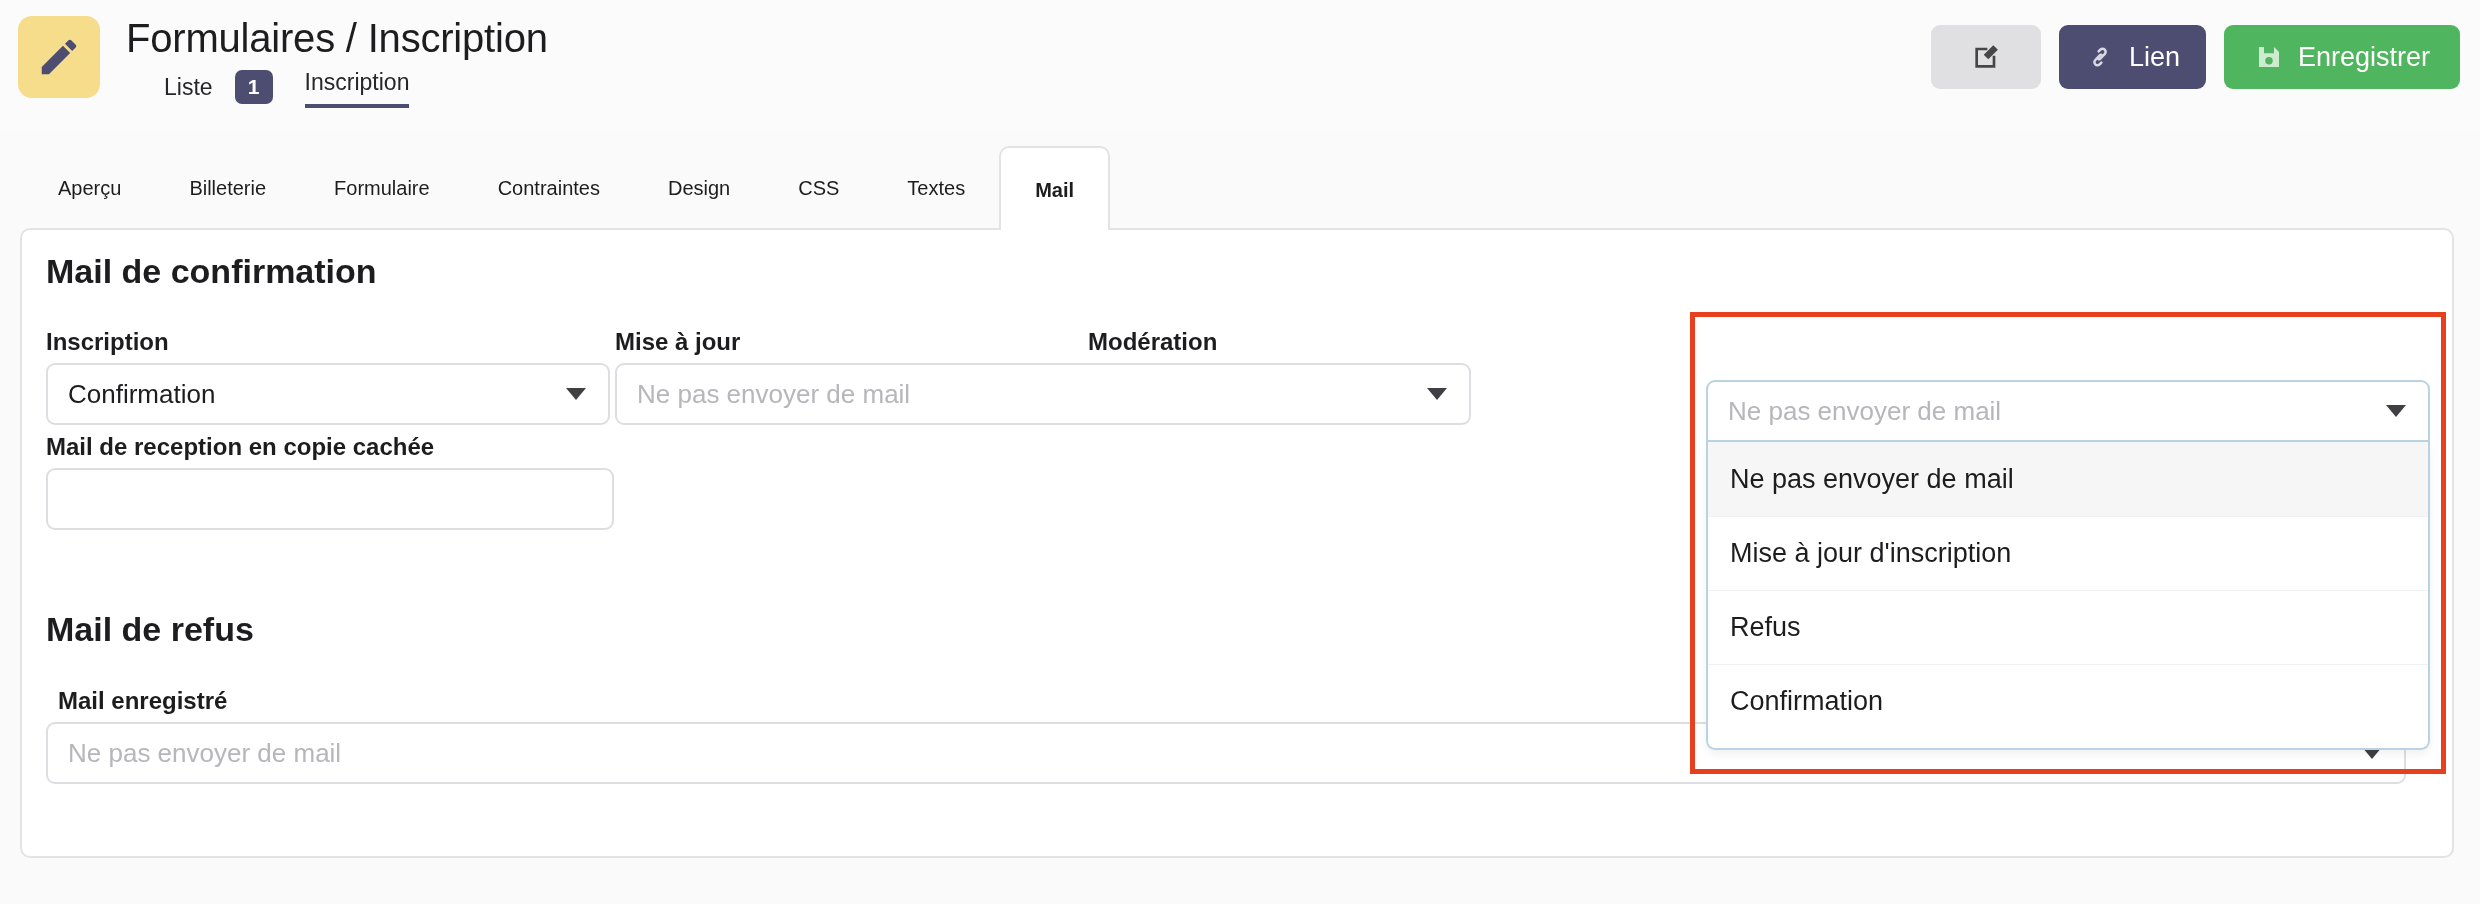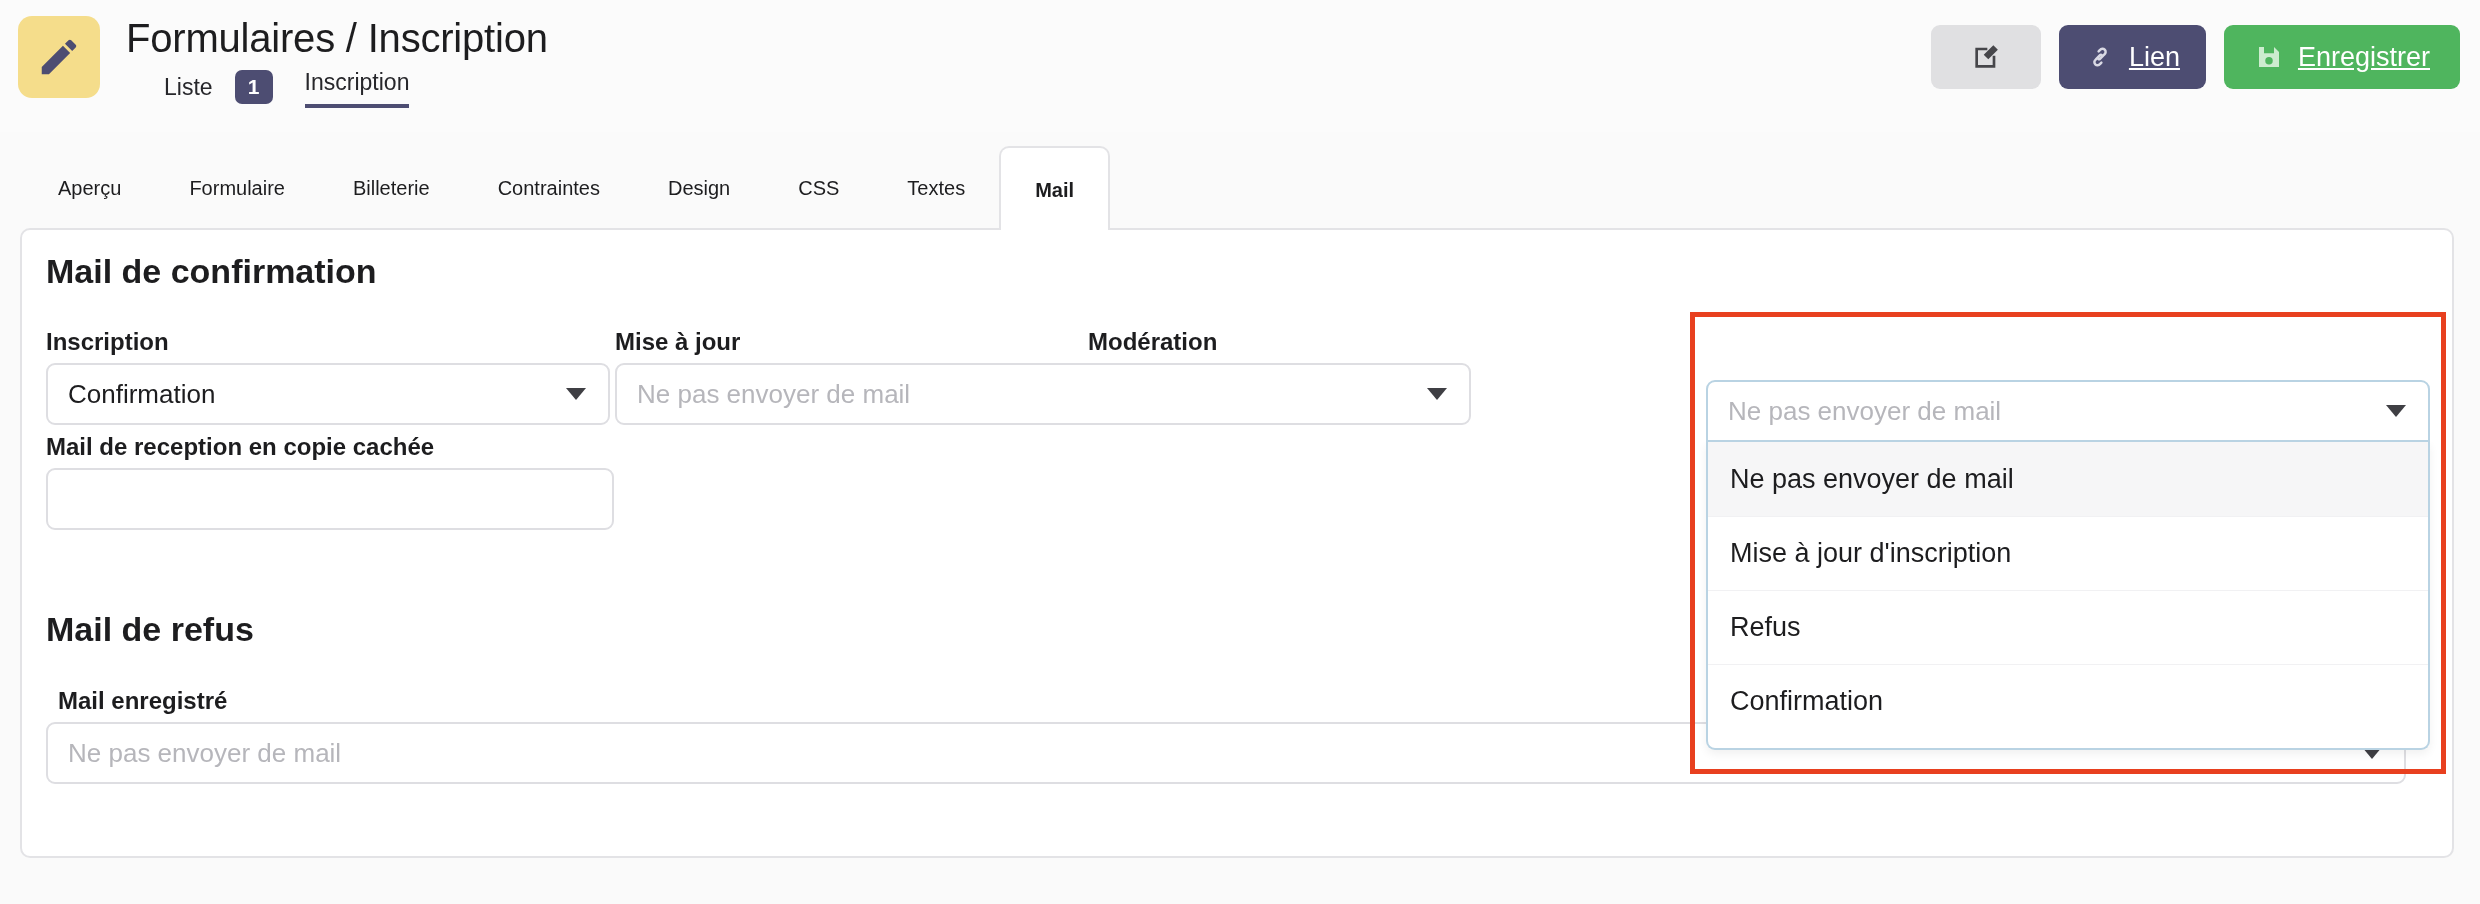--- a/index.html
+++ b/index.html
@@ -98,21 +98,20 @@
     justify-content: center;
     gap: 14px;
     height: 64px;
     border-radius: 9px;
     border: none;
     font-size: 27px;
     font-family: "Liberation Sans", sans-serif;
     cursor: pointer;
     padding: 0 26px;
     white-space: nowrap;
-    text-decoration: underline;
   }
   .btn-ghost { background: #e0e0e2; color: #46464a; width: 110px; padding: 0; }
   .btn-link  { background: #4d4d72; color: #ffffff; }
   .btn-save  { background: #4fb55e; color: #ffffff; padding: 10px 30px; }
   .btn svg { display: block; }
 
   
   .tabs {
     position: absolute;
     left: 0; top: 132px;
@@ -295,22 +294,22 @@
             <circle cx="12" cy="15" r="3" fill="#4fb55e"></circle>
           </svg>
         </span>
         <span>Enregistrer</span>
       </button>
     </div>
   </div>
 
   <div class="tabs">
     <div class="tab">Aperçu</div>
+    <div class="tab">Billeterie</div>
     <div class="tab">Formulaire</div>
-    <div class="tab">Billeterie</div>
     <div class="tab">Contraintes</div>
     <div class="tab">Design</div>
     <div class="tab">CSS</div>
     <div class="tab">Textes</div>
     <div class="tab active">Mail</div>
   </div>
 
   <div class="card">
 
     <div class="section-title" style="left:24px; top:22px;">Mail de confirmation</div>

